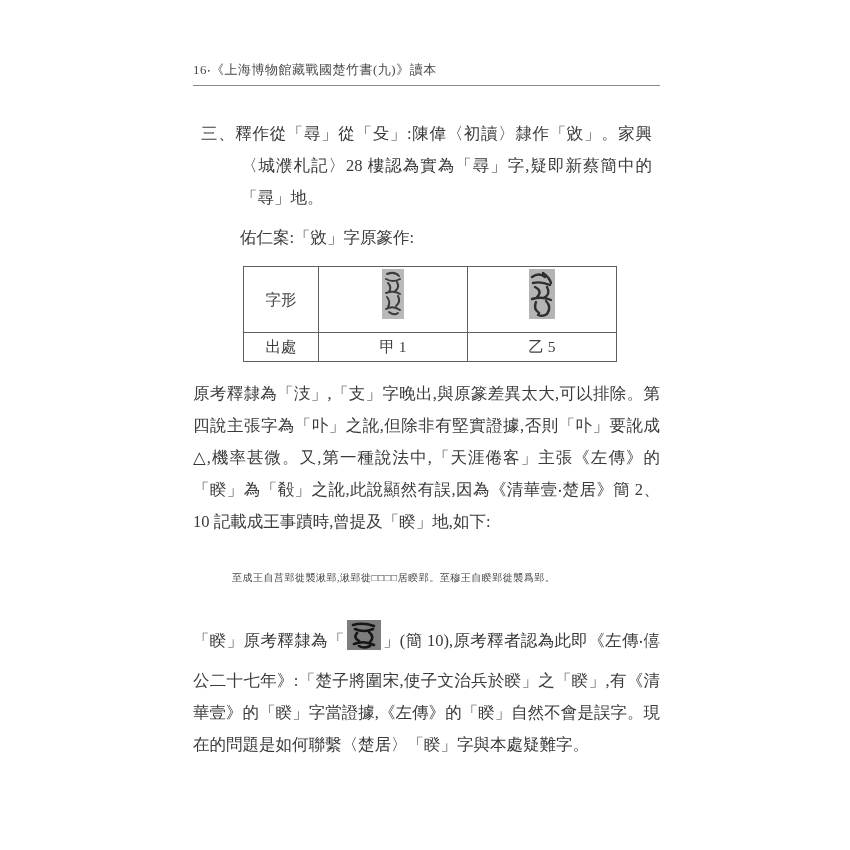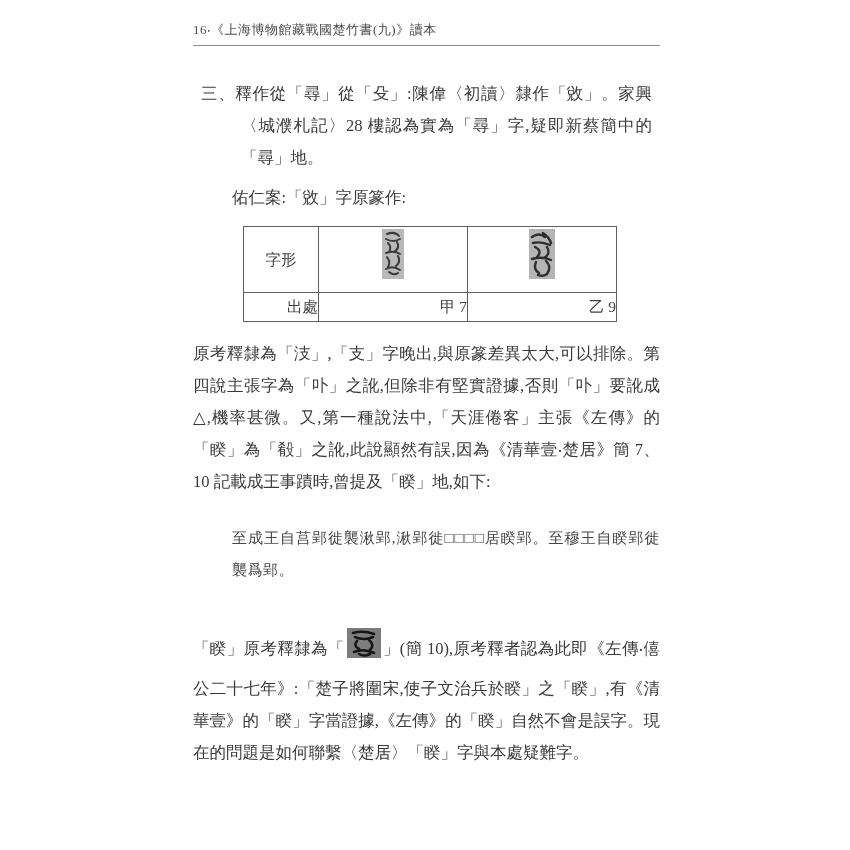--- a/index.html
+++ b/index.html
@@ -20,69 +20,69 @@
     height: 850px;
     background: #ffffff;
   }
   .sheet {
     position: absolute;
     left: 193px;
     top: 0;
     width: 467px;
   }
   .running-head {
-    padding-top: 20px;
+    padding-top: 60px;
     font-size: 13px;
     letter-spacing: 0.5px;
     color: #4a4a4a;
     padding-bottom: 6px;
     border-bottom: 1px solid #8a8a8a;
   }
   .content {
     margin-top: 32px;
     font-size: 16.5px;
     line-height: 32px;
     text-align: justify;
   }
   .num-item {
     padding-left: 40px;
     text-indent: -40px;
     margin: 8px;
   }
   .note-line {
-    margin: 0;
+    margin: 8px;
     text-indent: 39px;
   }
   .glyph-table {
     border-collapse: collapse;
     margin: 12px 0 16px 50px;
     width: 374px;
     table-layout: fixed;
   }
   .glyph-table td {
     border: 1px solid #5f5f5f;
     text-align: center;
     vertical-align: middle;
     font-size: 15.5px;
     color: #3f3f3f;
     padding: 2px 0;
   }
   .glyph-table td.lab { width: 74px; }
   .glyph-table tr.shape-row td { height: 58px; }
-  .glyph-table tr.src-row td { height: 24px; line-height: 24px; text-align: right; }
+  .glyph-table tr.src-row td { height: 24px; line-height: 24px; }
   .slip {
     display: inline-block;
     vertical-align: middle;
   }
   .body-par {
     margin: 0;
   }
   .quote-block {
-    margin: 24px 0 42px 39px;
-    font-size: 15px;
+    margin: 24px 0 26px 39px;
+    font-size: 10px;
     line-height: 32px;
     color: #454545;
     letter-spacing: 0.5px;
   }
   .inline-glyph {
     display: inline-block;
     vertical-align: middle;
     margin: 0 2px 4px 2px;
   }
 </style>
@@ -118,27 +118,27 @@
             <span class="slip">
               <svg width="26" height="50" viewBox="0 0 26 50">
                 <rect x="0" y="0" width="26" height="50" fill="#b4b4b4"></rect>
                 <path d="M3 8 Q10 3 16 8 M14 4 Q20 8 22 14 M4 14 Q12 12 21 16 M6 18 Q14 22 8 28 M18 18 Q22 25 15 29 M3 30 Q13 27 22 31 M7 33 Q4 40 10 44 M17 32 Q23 38 18 45 M9 46 Q14 48 18 45" stroke="#1f1f1f" stroke-width="2.4" fill="none" stroke-linecap="round" opacity="0.9"></path>
               </svg>
             </span>
           </td>
         </tr>
         <tr class="src-row">
           <td class="lab">出處</td>
-          <td>甲 7</td>
-          <td>乙 9</td>
+          <td>甲 1</td>
+          <td>乙 5</td>
         </tr>
       </tbody>
         </table>
 
-      <p class="body-par">原考釋隸為「汥」,「支」字晚出,與原篆差異太大,可以排除。第四說主張字為「卟」之訛,但除非有堅實證據,否則「卟」要訛成△,機率甚微。又,第一種說法中,「天涯倦客」主張《左傳》的「睽」為「殽」之訛,此說顯然有誤,因為《清華壹‧楚居》簡 7、10 記載成王事蹟時,曾提及「睽」地,如下:</p>
+      <p class="body-par">原考釋隸為「汥」,「支」字晚出,與原篆差異太大,可以排除。第四說主張字為「卟」之訛,但除非有堅實證據,否則「卟」要訛成△,機率甚微。又,第一種說法中,「天涯倦客」主張《左傳》的「睽」為「殽」之訛,此說顯然有誤,因為《清華壹‧楚居》簡 2、10 記載成王事蹟時,曾提及「睽」地,如下:</p>
 
       <div class="quote-block">至成王自莒郢徙襲湫郢,湫郢徙□□□□居睽郢。至穆王自睽郢徙襲爲郢。</div>
 
       <p class="body-par">
         <span>「睽」原考釋隸為「</span><span class="inline-glyph"><svg width="34" height="30" viewBox="0 0 34 30">
             <rect x="0" y="0" width="34" height="30" fill="#7d7d7d"></rect>
             <path d="M6 5 Q16 2 27 6 M8 9 Q17 13 26 9 M10 13 Q6 18 12 21 M22 12 Q28 17 23 22 M7 24 Q17 20 27 25 M12 26 Q17 29 23 26" stroke="#161616" stroke-width="2.6" fill="none" stroke-linecap="round"></path>
           </svg></span><span>」(簡 10),原考釋者認為此即《左傳‧僖公二十七年》:「楚子將圍宋,使子文治兵於睽」之「睽」,有《清華壹》的「睽」字當證據,《左傳》的「睽」自然不會是誤字。現在的問題是如何聯繫〈楚居〉「睽」字與本處疑難字。</span>
       </p>
 

